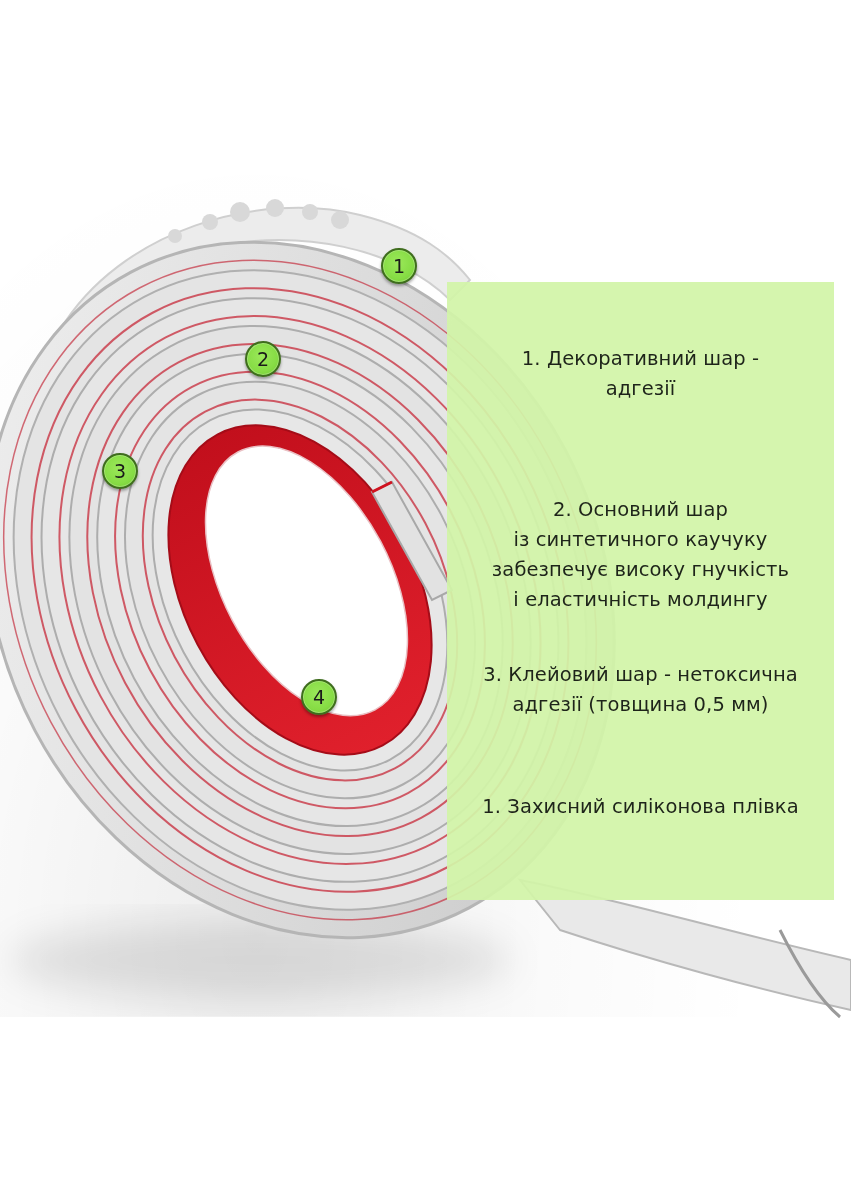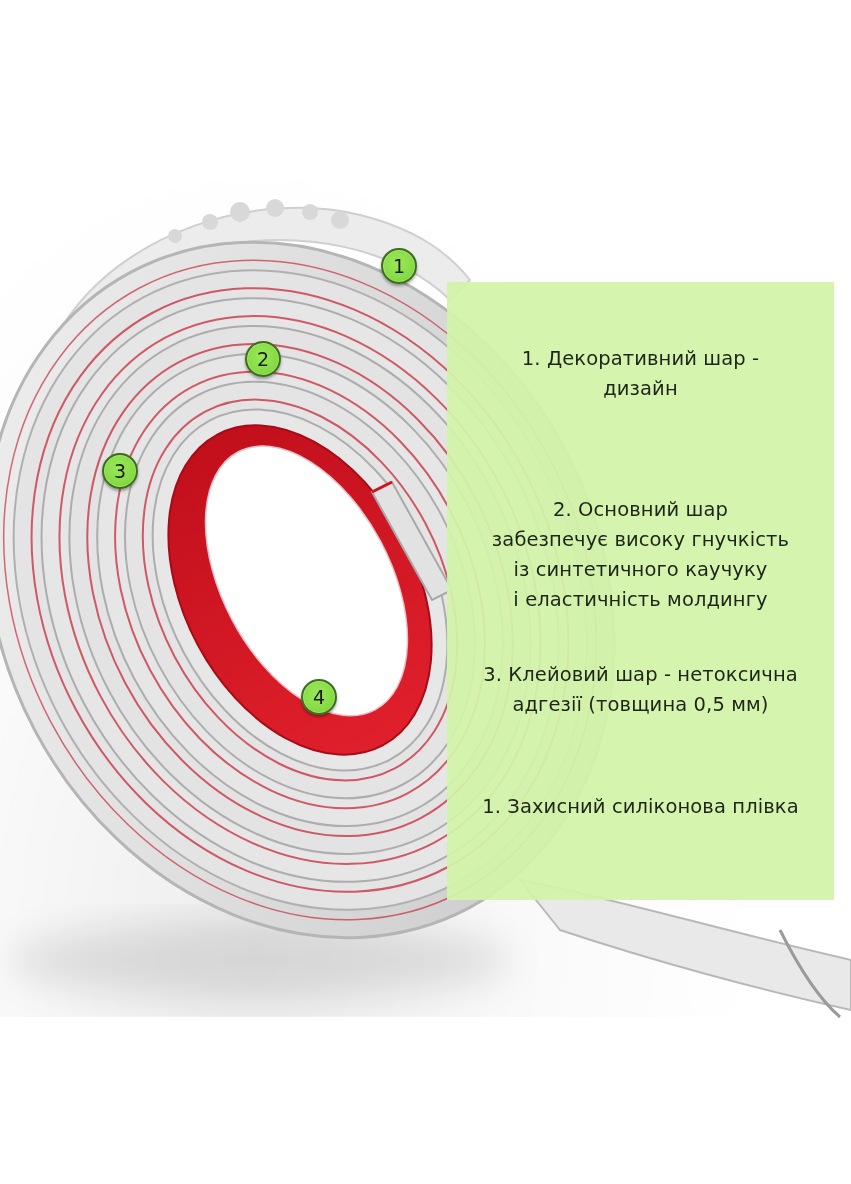--- a/index.html
+++ b/index.html
@@ -137,26 +137,26 @@
   </svg>
 
   <div class="badge badge-1">1</div>
   <div class="badge badge-2">2</div>
   <div class="badge badge-3">3</div>
   <div class="badge badge-4">4</div>
 
   <div class="panel">
     <div class="panel-item item-1">
       <span class="line">1. Декоративний шар -</span>
-      <span class="line">дизайн</span>
+      <span class="line">адгезії</span>
     </div>
     <div class="panel-item item-2">
       <span class="line">2. Основний шар</span>
+      <span class="line">із синтетичного каучуку</span>
       <span class="line">забезпечує високу гнучкість</span>
-      <span class="line">із синтетичного каучуку</span>
       <span class="line">і еластичність молдингу</span>
     </div>
     <div class="panel-item item-3">
       <span class="line">3. Клейовий шар - нетоксична</span>
       <span class="line">адгезії (товщина 0,5 мм)</span>
     </div>
     <div class="panel-item item-4">
       <span class="line">1. Захисний силіконова плівка</span>
     </div>
   </div>

